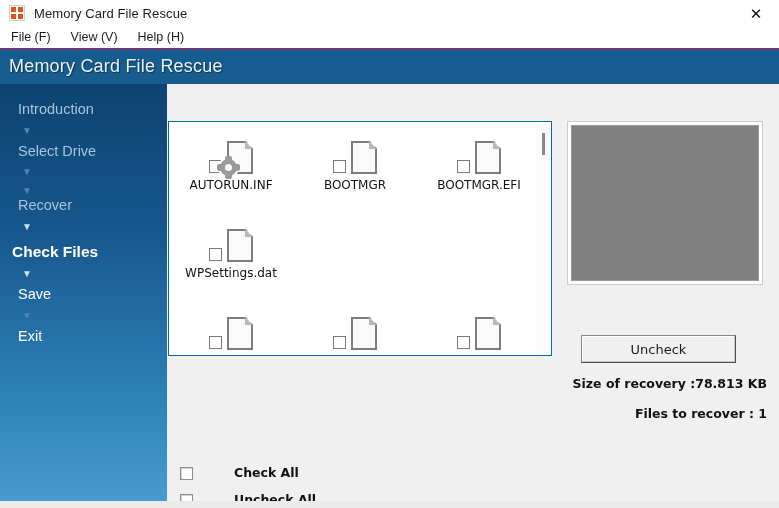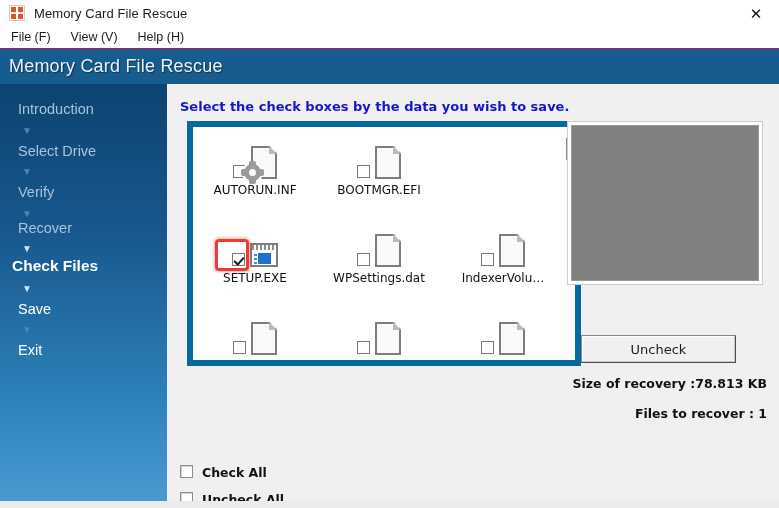--- a/index.html
+++ b/index.html
@@ -99,24 +99,24 @@
     background: #f0f0f0;
   }
   .instruction {
     position: absolute; left: 13px; top: 15px;
     font-size: 13px; font-weight: bold; color: #1414d6;
     font-family: "DejaVu Sans", sans-serif;
   }
 
   
   .filelist {
-    position: absolute; left: 20px; top: 37px;
+    position: absolute; left: 1px; top: 37px;
     width: 382px; height: 233px;
     background: #ffffff;
-    border: 6px solid #0369a1;
+    border: 1px solid #0369a1;
     overflow: hidden;
   }
   .filegrid {
     position: absolute; left: 0; top: 0; width: 100%;
     padding-top: 10px;
   }
   .filerow {
     display: flex;
     height: 88px;
   }
@@ -265,21 +265,21 @@
   }
   .info-files {
     position: absolute; right: 12px; top: 322px;
     font-size: 12.5px; font-weight: bold; color: #111;
     font-family: "DejaVu Sans", sans-serif;
   }
 
   
   .togrow {
     position: absolute; left: 13px;
-    display: flex; align-items: flex-start;
+    display: flex; align-items: flex-end; gap: 32px;
   }
   .togrow.r1 { top: 381px; }
   .togrow.r2 { top: 408px; }
   .tbox {
     width: 13px; height: 13px; box-sizing: border-box;
     border: 1px solid #8d8d8d;
     background: #ffffff;
     box-shadow: inset 1px 1px 0 #d4d4d4;
     margin-right: 9px;
   }
@@ -314,34 +314,32 @@
 
   <div class="banner">
     <div class="banner-title">Memory Card File Rescue</div>
   </div>
 
   <div class="sidebar">
     <div class="step" style="margin-top:18px;">Introduction</div>
     <div class="arrow" style="margin-top:9px;">▼</div>
     <div class="step" style="margin-top:8px;">Select Drive</div>
     <div class="arrow" style="margin-top:9px;">▼</div>
-    <div class="step" style="margin-top:8px;">Verify</div>
     <div class="arrow" style="margin-top:9px;">▼</div>
     <div class="step" style="margin-top:2px;">Recover</div>
     <div class="arrow bright" style="margin-top:9px;">▼</div>
-    <div class="step active" style="margin-top:4px;padding-left:12px;">Check Files</div>
+    <div class="step active" style="margin-top:12px;padding-left:12px;">Check Files</div>
     <div class="arrow bright" style="margin-top:10px;">▼</div>
     <div class="step solid" style="margin-top:8px;">Save</div>
     <div class="arrow" style="margin-top:9px;">▼</div>
     <div class="step solid" style="margin-top:8px;">Exit</div>
   </div>
 
   <div class="content">
 
-    <div class="instruction">Select the check boxes by the data you wish to save.</div>
 
     <div class="filelist">
       <div class="filegrid">
 
         <div class="filerow">
           <div class="filecell">
             <div class="icon-line">
               <span class="fcheck"></span>
               <span class="doc-icon">
                 <span class="page"></span>
@@ -354,58 +352,44 @@
             <div class="flabel">AUTORUN.INF</div>
           </div>
           <div class="filecell">
             <div class="icon-line">
               <span class="fcheck"></span>
               <span class="doc-icon">
                   <span class="page"></span>
                   <span class="fold"></span>
                 </span>
             </div>
+            <div class="flabel">BOOTMGR</div>
+          </div>
+          <div class="filecell">
+            <div class="icon-line">
+              <span class="fcheck"></span>
+              <span class="doc-icon">
+                  <span class="page"></span>
+                  <span class="fold"></span>
+                </span>
+            </div>
             <div class="flabel">BOOTMGR.EFI</div>
           </div>
         </div>
 
         <div class="filerow">
           <div class="filecell">
             <div class="icon-line">
-              <span class="fcheck checked"></span>
-              <span class="exe-icon">
-                <span class="bar"></span>
-                  <span class="sq"></span>
-                <span class="ln" style="top:9px;"></span>
-                <span class="ln" style="top:13px;"></span>
-                <span class="ln" style="top:17px;"></span>
-              </span>
-            </div>
-            <div class="flabel">SETUP.EXE</div>
-            <span class="hl-ring" style="left:22px; top:14px; width:28px; height:26px;"></span>
-          </div>
-          <div class="filecell">
-            <div class="icon-line">
               <span class="fcheck"></span>
               <span class="doc-icon">
                   <span class="page"></span>
                   <span class="fold"></span>
                 </span>
             </div>
             <div class="flabel">WPSettings.dat</div>
-          </div>
-          <div class="filecell">
-            <div class="icon-line">
-              <span class="fcheck"></span>
-              <span class="doc-icon">
-                  <span class="page"></span>
-                  <span class="fold"></span>
-                </span>
-            </div>
-            <div class="flabel">IndexerVolu…</div>
           </div>
         </div>
 
         <div class="filerow">
           <div class="filecell">
             <div class="icon-line">
               <span class="fcheck"></span>
               <span class="doc-icon">
                   <span class="page"></span>
                   <span class="fold"></span>

